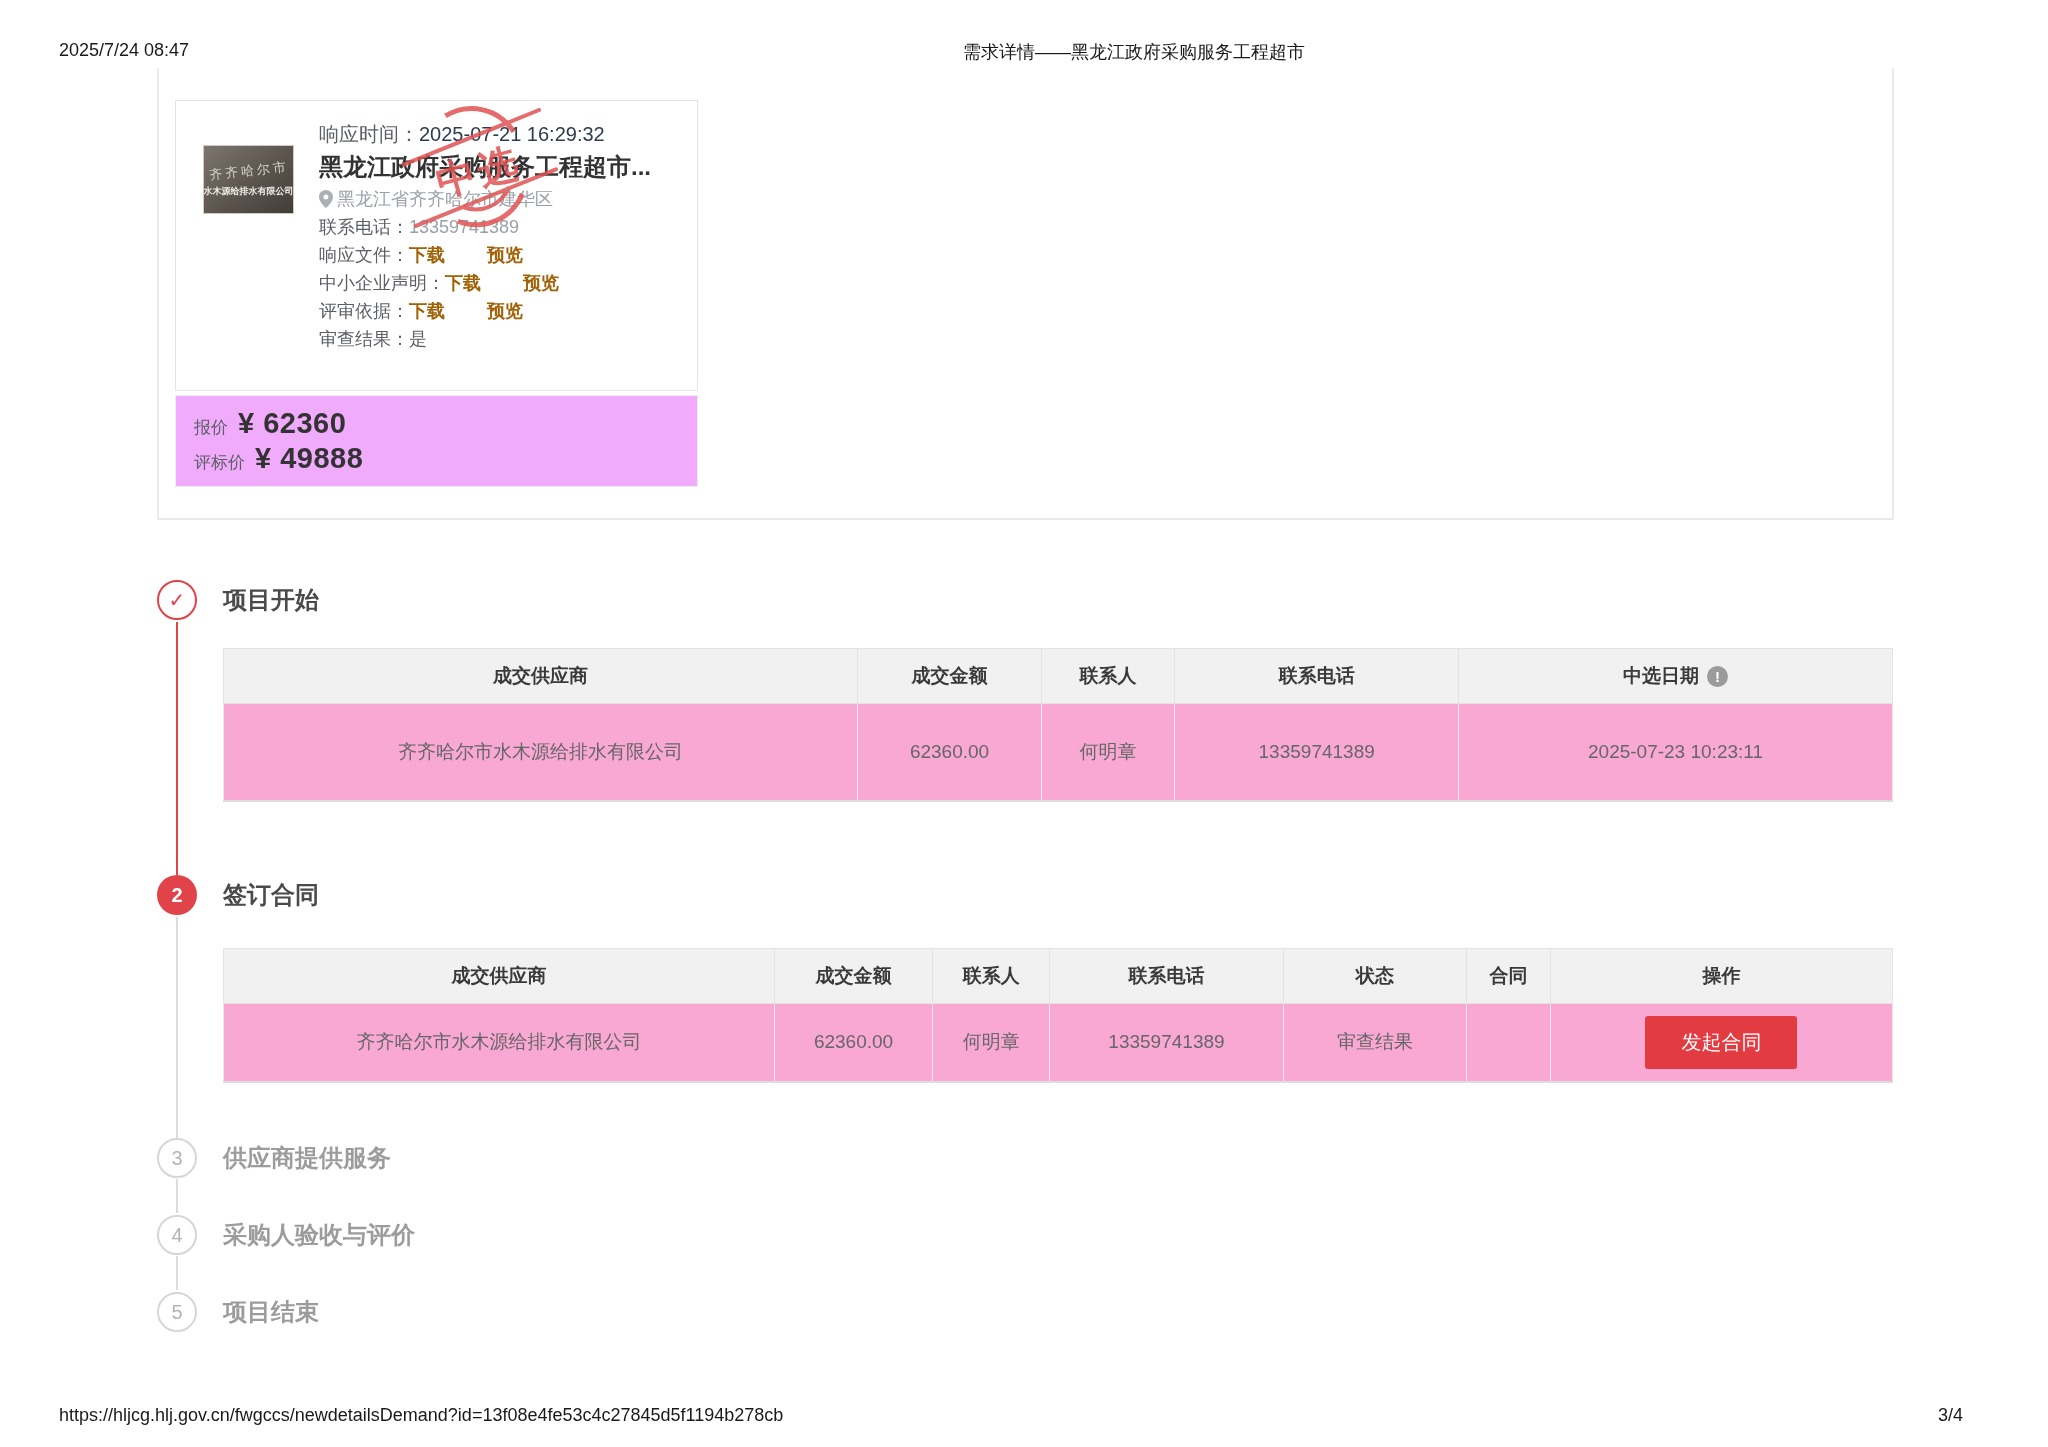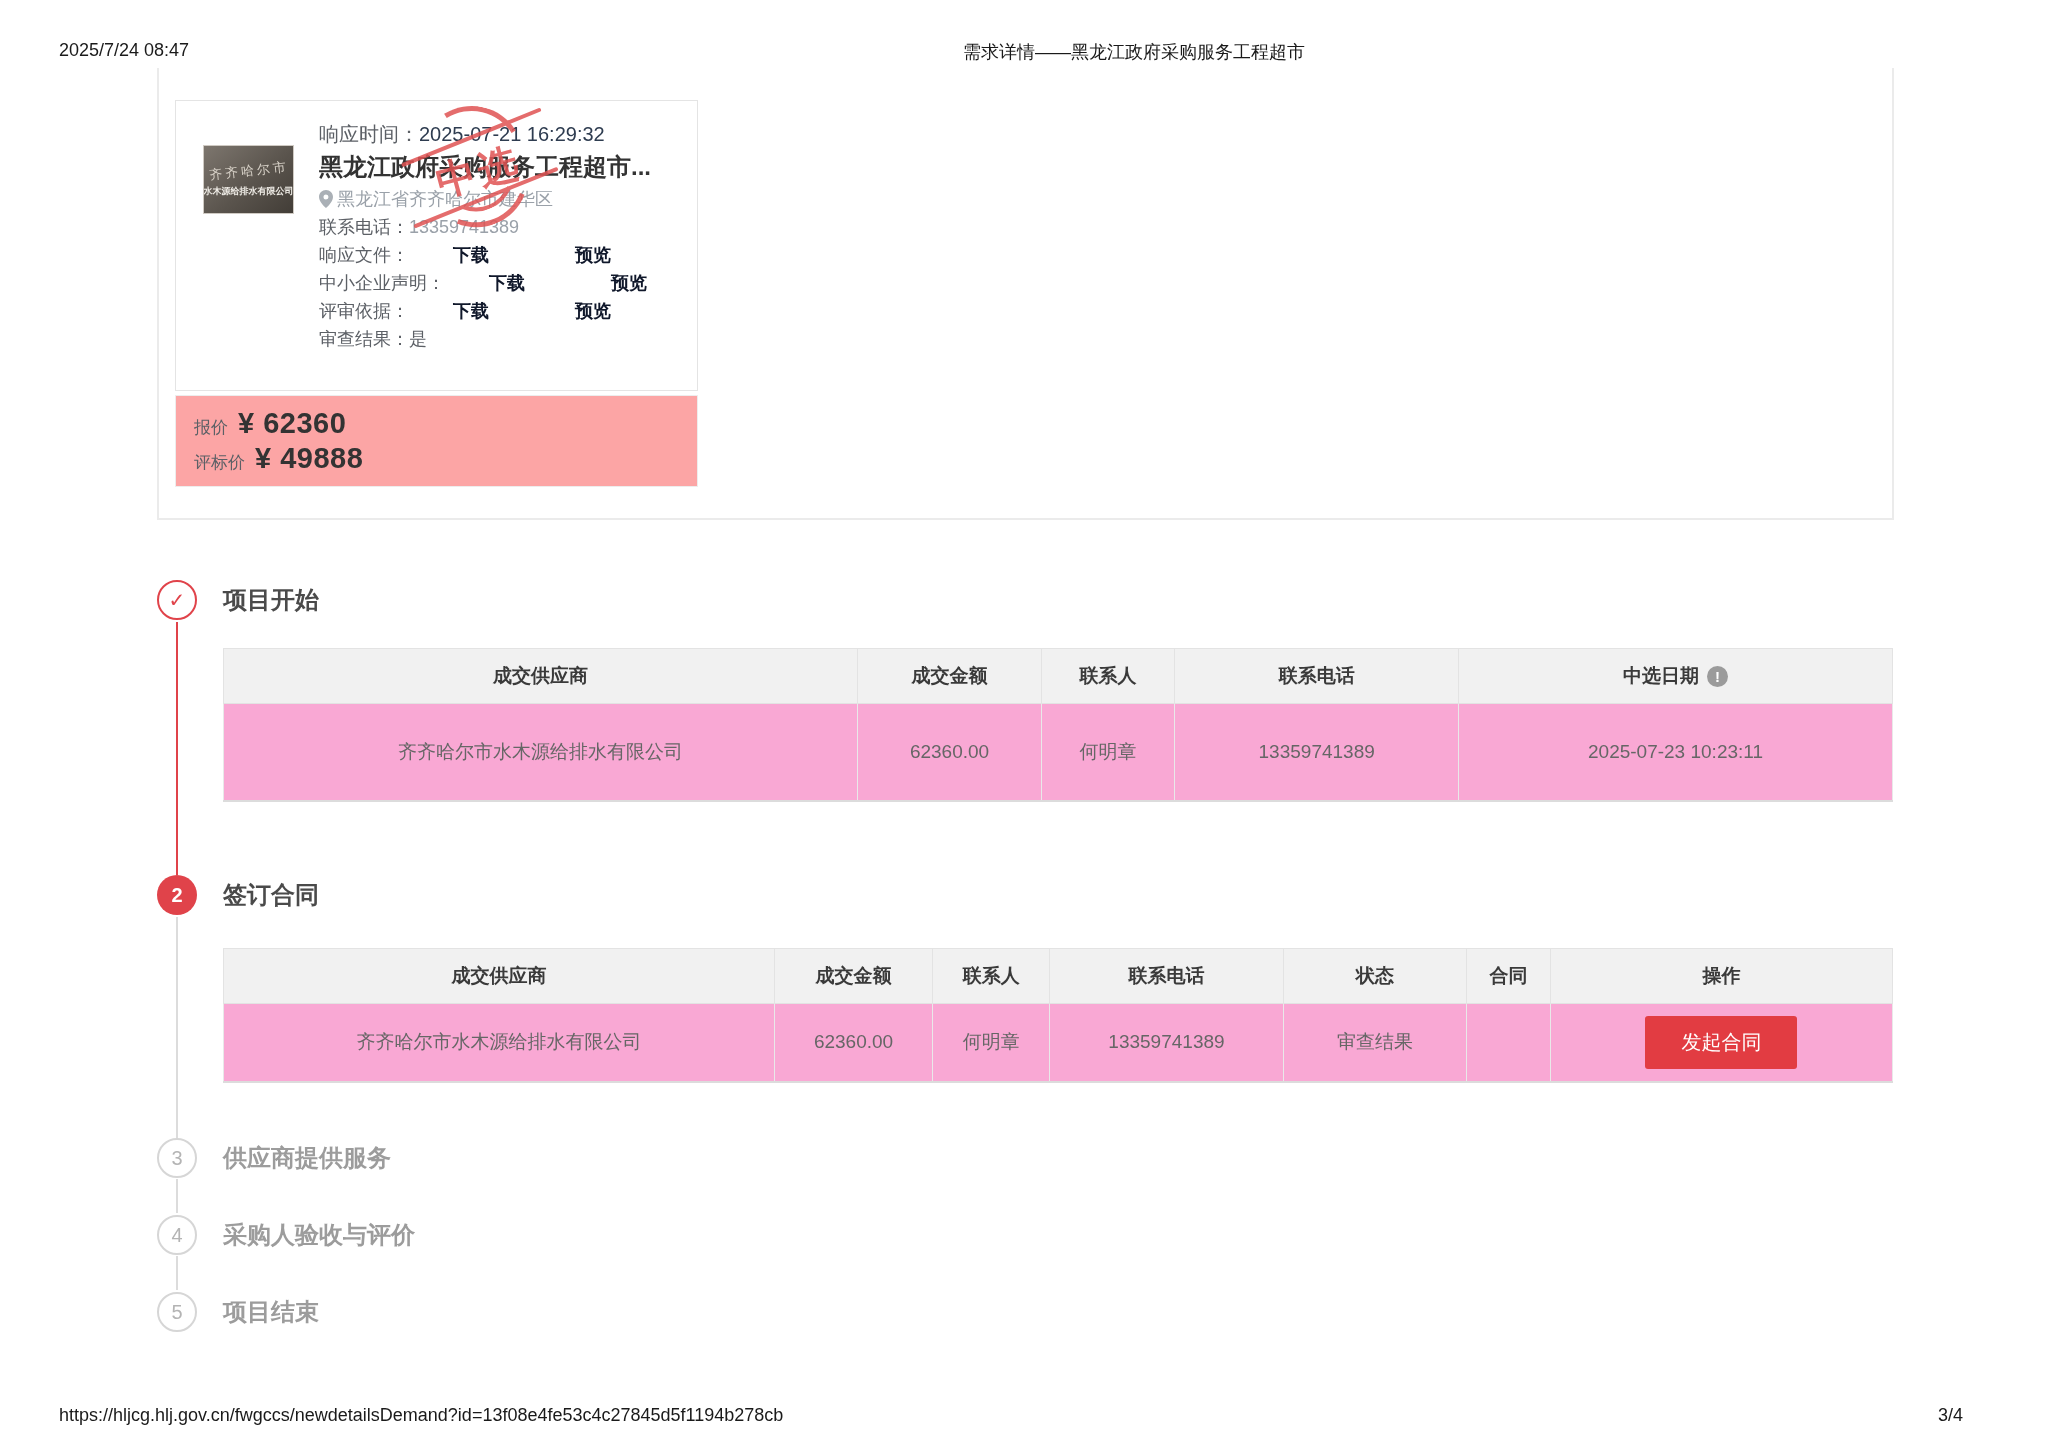--- a/index.html
+++ b/index.html
@@ -33,39 +33,39 @@
   .logo-l2 { font-size:9px; color:#efece6; font-weight:bold; white-space:nowrap; margin-top:5px; }
   .card-text { position:absolute; left:143px; top:18px; right:10px; }
   .line { font-size:18px; line-height:28px; color:#5c6066; white-space:nowrap; }
   .resp-line { font-size:20px; line-height:30px; color:#5c6066; margin-bottom:2px; }
   .val-dark { color:#2e3c50; }
   .val-gray { color:#9aa1a9; }
   .company-name { font-size:24px; font-weight:bold; color:#333; line-height:32px; margin-bottom:2px;
     overflow:hidden; text-overflow:clip; white-space:nowrap; }
   .loc-line { display:flex; align-items:center; gap:4px; color:#9aa1a9;text-align:center; }
   .pin-icon { flex:0 0 auto; }
-  .red-link { color:#0f172a; font-weight:bold; text-decoration:none; cursor:pointer;margin-left:44px; }
+  .red-link { color:#a16207; font-weight:bold; text-decoration:none; cursor:pointer; }
   .red-link.dl { margin-right:42px; }
   .lbl { color:#5c6066;margin-top:33px; }
 
   
   .stamp { position:absolute; left:243px; top:8px; width:116px; height:122px;
     transform:rotate(-15deg); color:#e05353; opacity:.85; pointer-events:none; }
   .stamp-text { position:absolute; top:36px; left:16px; font-size:40px; font-weight:bold; letter-spacing:3px; }
   .stamp-line1 { position:absolute; top:26px; left:-14px; width:150px; height:4px; background:currentColor; transform:rotate(-7deg); border-radius:2px; }
   .stamp-line2 { position:absolute; top:88px; left:-18px; width:155px; height:4px; background:currentColor; transform:rotate(-7deg); border-radius:2px; }
   .stamp-arc1 { position:absolute; left:4px; top:14px; width:104px; height:104px; border:5px solid transparent;
     border-bottom-color:currentColor; border-radius:50%; transform:rotate(-8deg); }
   .stamp-arc2 { position:absolute; left:18px; top:26px; width:76px; height:76px; border:4px solid transparent;
     border-bottom-color:currentColor; border-radius:50%; transform:rotate(-8deg); }
   .stamp-arc3 { position:absolute; left:4px; top:-4px; width:104px; height:104px; border:5px solid transparent;
     border-top-color:currentColor; border-radius:50%; transform:rotate(28deg); }
 
   
-  .card-footer { margin-top:4px; height:92px; background:#fca5a5; border:1px solid #ededed;
+  .card-footer { margin-top:4px; height:92px; background:#f0abfc; border:1px solid #ededed;
     padding:10px 0 10px 18px; display:flex; flex-direction:column; justify-content:center; gap:2px; }
   .price-row { display:flex; align-items:baseline; gap:10px; }
   .price-lbl { font-size:17px; color:#5c6066; }
   .price-val { font-size:29px; color:#333; font-weight:700; letter-spacing:.5px; }
 
   
   .step-circle { position:absolute; left:157px; width:40px; height:40px; border-radius:50%;
     display:flex; align-items:center; justify-content:center; background:#fff; }
   .step-circle.done { border:2px solid #e0434a; color:#e0434a; font-size:20px; font-weight:bold; }
   .step-circle.current { background:#e0434a; color:#fff; font-size:20px; font-weight:bold; }

